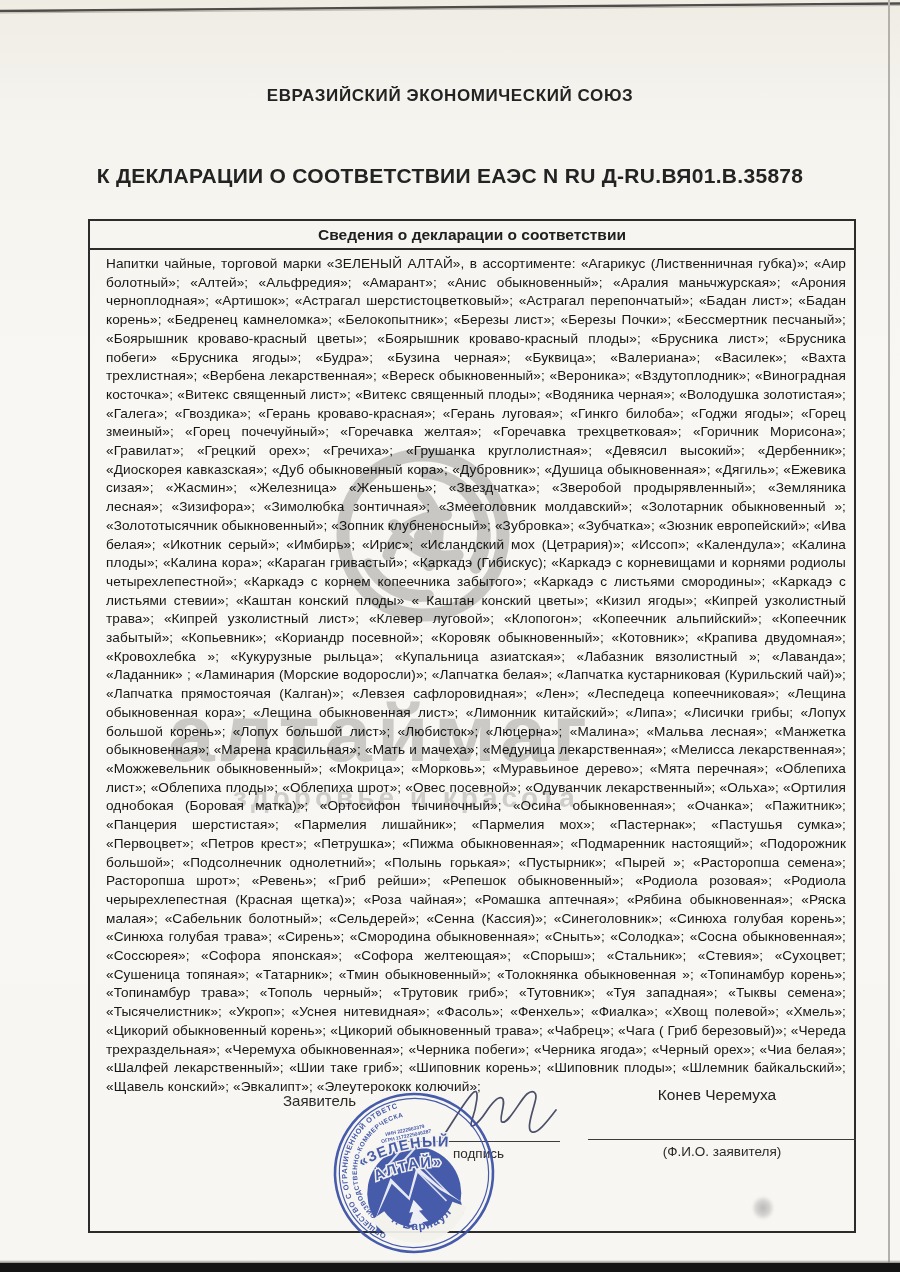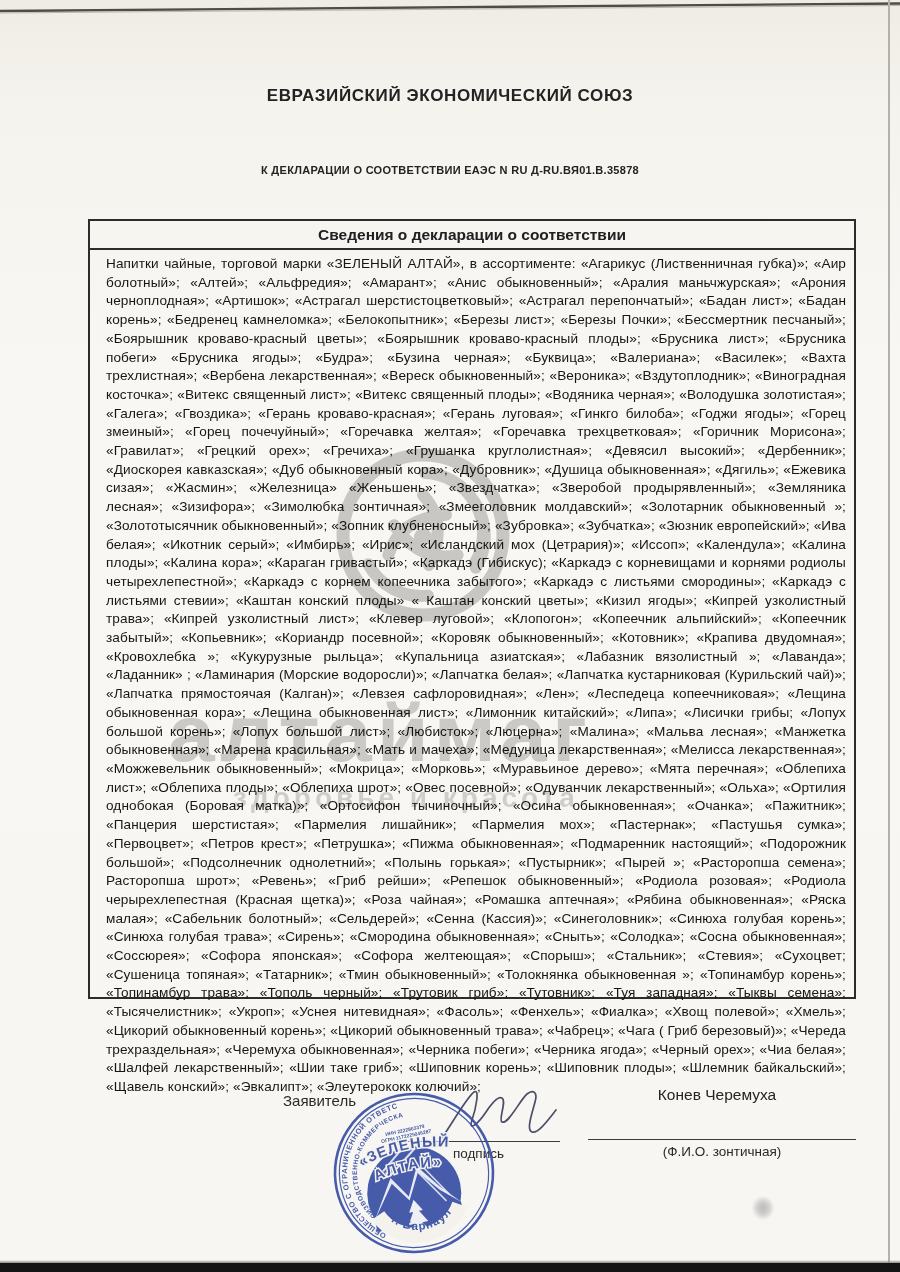--- a/index.html
+++ b/index.html
@@ -4,23 +4,23 @@
 <style>
   html,body{margin:0;padding:0;background:#e9e7e2;}
   .page{
     position:relative;width:900px;height:1272px;margin:0 auto;overflow:hidden;
     background:linear-gradient(180deg,#efece4 0%,#f5f3ee 8%,#f8f7f3 30%,#f7f6f2 100%);
     font-family:"Liberation Sans",sans-serif;color:#1b1b1b;
   }
   .hdr{position:absolute;left:0;width:100%;text-align:center;font-weight:bold;color:#232323;}
   .hdr.t1{top:86px;font-size:17px;letter-spacing:.6px;}
   .hdr.t2{top:127px;font-size:16.5px;letter-spacing:.4px;}
-  .hdr.t3{top:164px;font-size:11px;letter-spacing:.3px;}
+  .hdr.t3{top:164px;font-size:21px;letter-spacing:.3px;}
   .infobox{
-    position:absolute;left:88px;top:219px;width:768px;height:780px;
+    position:absolute;left:88px;top:219px;width:768px;height:1014px;
     border:2px solid #2c2c2c;box-sizing:border-box;background:transparent;
   }
   .infobox .bhead{
     height:27px;border-bottom:2px solid #2c2c2c;display:flex;align-items:center;justify-content:center;
     font-weight:bold;font-size:15.5px;color:#202020;
   }
   .infobox .bbody{
     padding:5px 8px 0 16px;font-size:13.6px;line-height:18.7px;text-align:justify;
     color:#161616;letter-spacing:.1px;
   }
@@ -95,21 +95,21 @@
   <svg class="sig-svg" width="136" height="60" viewBox="0 0 136 60" aria-hidden="true">
     <path d="M14 52 C 26 34, 40 10, 46 6 C 52 2, 48 22, 44 34 C 40 46, 50 38, 58 26 C 64 17, 70 10, 74 12 C 79 15, 70 34, 74 36 C 80 39, 92 14, 99 8 C 105 3, 110 6, 107 16 C 104 28, 98 44, 104 46 C 110 48, 120 34, 128 24" fill="none" stroke="#4b5068" stroke-width="1.7" stroke-linecap="round"></path>
   </svg>
   <div class="sig-line"></div>
   <div class="sig-caption">подпись</div>
 
   <div class="fio-block">
     <div>Конев Черемуха</div>
   </div>
   <div class="fio-line"></div>
-  <div class="fio-caption">(Ф.И.О. зонтичная)</div>
+  <div class="fio-caption">(Ф.И.О. заявителя)</div>
 
   <svg class="stamp" width="164" height="164" viewBox="-82 -82 164 164" aria-hidden="true">
     <defs>
       <path id="ringTop" d="M 0 -67 A 67 67 0 1 1 -0.01 -67"></path>
       <path id="ringInner" d="M 0 -57 A 57 57 0 1 1 -0.01 -57"></path>
       <path id="arcName1" d="M -52 -16 Q 0 -34 52 -14"></path>
       <path id="arcName2" d="M -46 2 Q 0 -12 50 6"></path>
       <path id="arcCity" d="M -40 30 A 43 43 0 0 0 40 30"></path>
     </defs>
     <g fill="none" stroke="#3a50a6">

